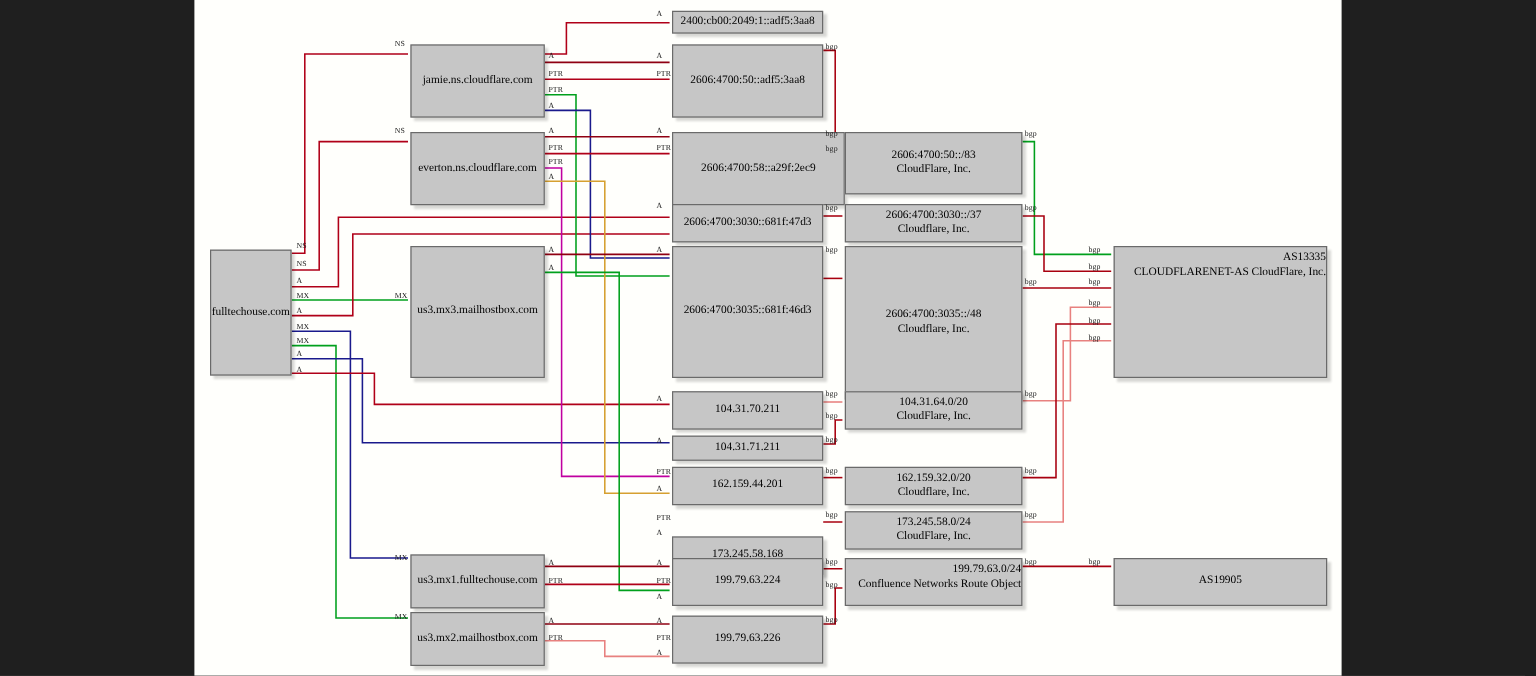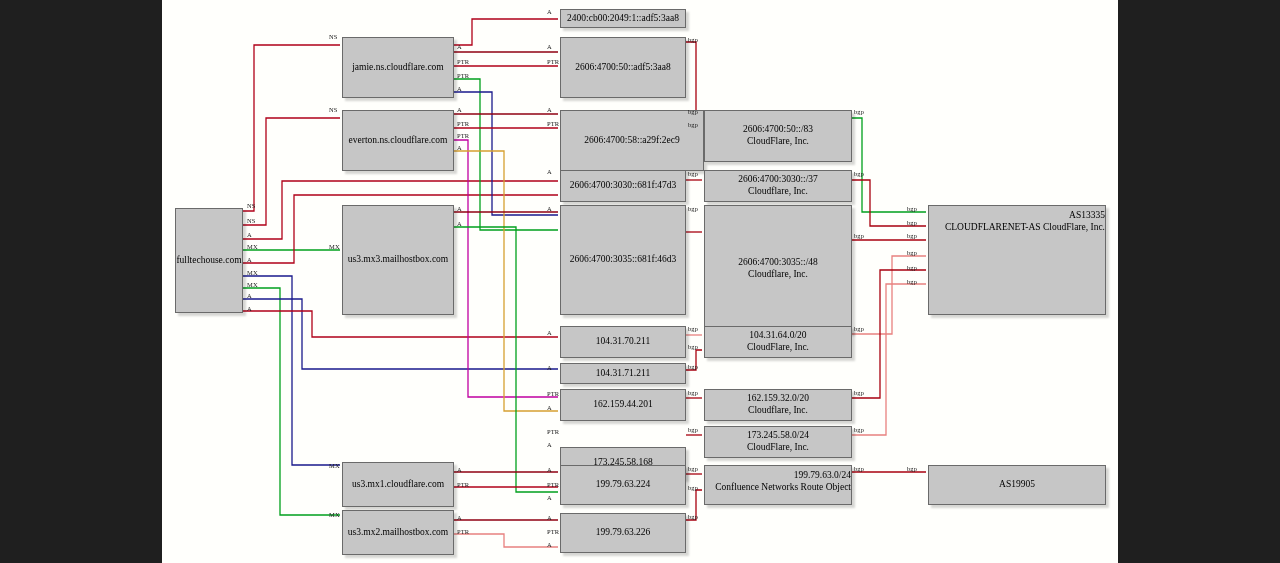--- a/index.html
+++ b/index.html
@@ -103,21 +103,21 @@
             <span class="ln">everton.ns.cloudflare.com</span>
           </div>
         </div>
         <div class="node c" style="left: 180px; top: 205px; width: 112px; height: 110px;">
           <div class="lines">
             <span class="ln">us3.mx3.mailhostbox.com</span>
           </div>
         </div>
         <div class="node c" style="left: 180px; top: 462px; width: 112px; height: 45px;">
           <div class="lines">
-            <span class="ln">us3.mx1.cloudflare.com</span>
+            <span class="ln">us3.mx1.fulltechouse.com</span>
           </div>
         </div>
         <div class="node c" style="left: 180px; top: 510px; width: 112px; height: 45px;">
           <div class="lines">
             <span class="ln">us3.mx2.mailhostbox.com</span>
           </div>
         </div>
         <div class="node c" style="left: 398px; top: 9px; width: 126px; height: 19px; padding-left: 31px;">
           <div class="lines">
             <span class="ln">2400:cb00:2049:1::adf5:3aa8</span>

